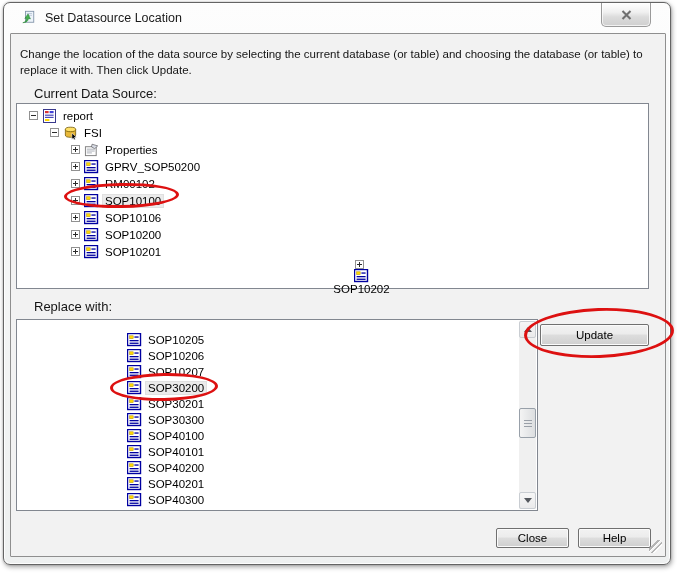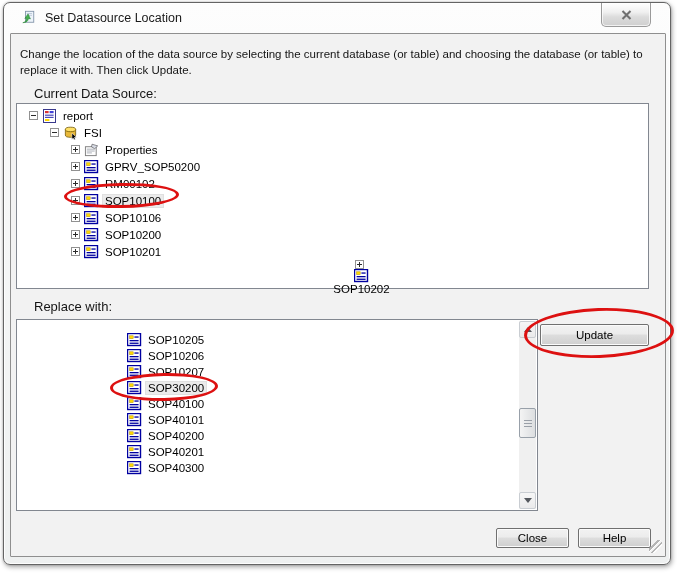--- a/index.html
+++ b/index.html
@@ -307,20 +307,44 @@
           <div class="list-row">
     <span class="node-icon">
               <svg viewBox="0 0 15 14">
                 <rect x="0.5" y="0.5" width="13" height="12" fill="#fff" stroke="#0000a0" stroke-width="1.4"></rect>
                 <rect x="2.6" y="2.8" width="3.6" height="2.8" fill="#ffd800" stroke="#a98a00" stroke-width="0.5"></rect>
                 <rect x="7.4" y="3.4" width="4.2" height="1.3" fill="#0000a0"></rect>
                 <rect x="2.6" y="7" width="9" height="1.3" fill="#0000a0"></rect>
                 <rect x="2.6" y="9.6" width="9" height="1.3" fill="#0000a0"></rect>
               </svg>
             </span>
+    <span class="node-label">SOP30201</span>
+  </div>
+          <div class="list-row">
+    <span class="node-icon">
+              <svg viewBox="0 0 15 14">
+                <rect x="0.5" y="0.5" width="13" height="12" fill="#fff" stroke="#0000a0" stroke-width="1.4"></rect>
+                <rect x="2.6" y="2.8" width="3.6" height="2.8" fill="#ffd800" stroke="#a98a00" stroke-width="0.5"></rect>
+                <rect x="7.4" y="3.4" width="4.2" height="1.3" fill="#0000a0"></rect>
+                <rect x="2.6" y="7" width="9" height="1.3" fill="#0000a0"></rect>
+                <rect x="2.6" y="9.6" width="9" height="1.3" fill="#0000a0"></rect>
+              </svg>
+            </span>
+    <span class="node-label">SOP30300</span>
+  </div>
+          <div class="list-row">
+    <span class="node-icon">
+              <svg viewBox="0 0 15 14">
+                <rect x="0.5" y="0.5" width="13" height="12" fill="#fff" stroke="#0000a0" stroke-width="1.4"></rect>
+                <rect x="2.6" y="2.8" width="3.6" height="2.8" fill="#ffd800" stroke="#a98a00" stroke-width="0.5"></rect>
+                <rect x="7.4" y="3.4" width="4.2" height="1.3" fill="#0000a0"></rect>
+                <rect x="2.6" y="7" width="9" height="1.3" fill="#0000a0"></rect>
+                <rect x="2.6" y="9.6" width="9" height="1.3" fill="#0000a0"></rect>
+              </svg>
+            </span>
     <span class="node-label">SOP40100</span>
   </div>
           <div class="list-row">
     <span class="node-icon">
               <svg viewBox="0 0 15 14">
                 <rect x="0.5" y="0.5" width="13" height="12" fill="#fff" stroke="#0000a0" stroke-width="1.4"></rect>
                 <rect x="2.6" y="2.8" width="3.6" height="2.8" fill="#ffd800" stroke="#a98a00" stroke-width="0.5"></rect>
                 <rect x="7.4" y="3.4" width="4.2" height="1.3" fill="#0000a0"></rect>
                 <rect x="2.6" y="7" width="9" height="1.3" fill="#0000a0"></rect>
                 <rect x="2.6" y="9.6" width="9" height="1.3" fill="#0000a0"></rect>

